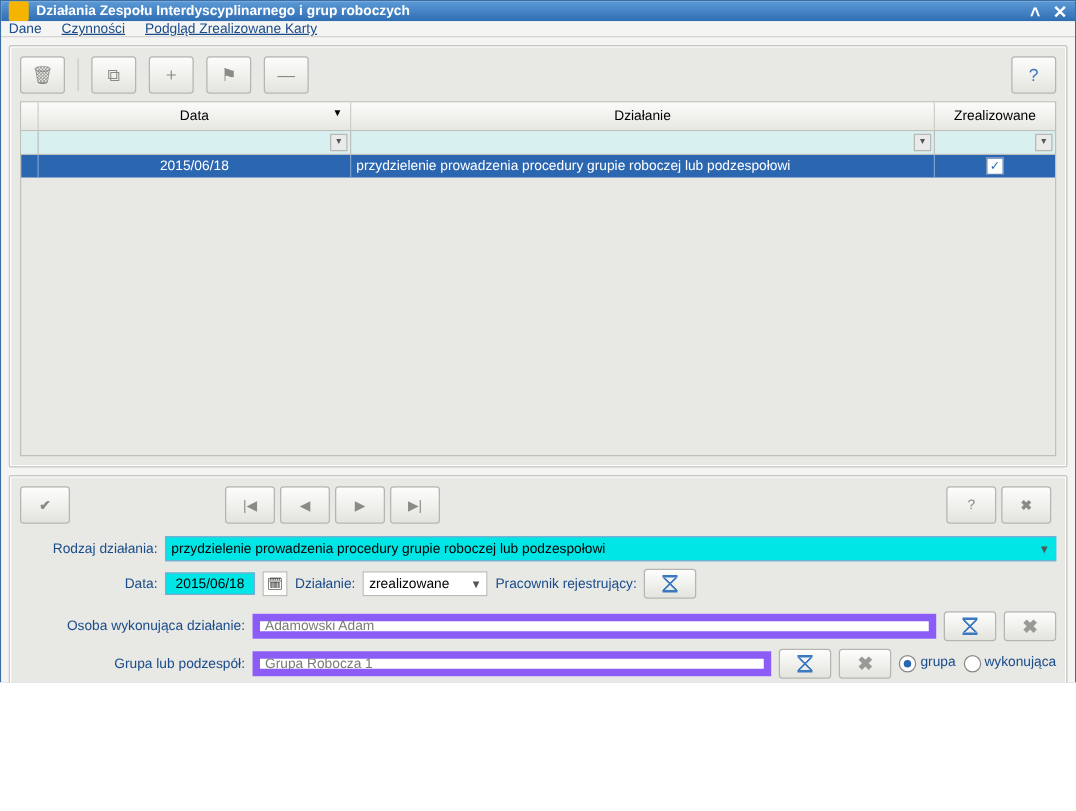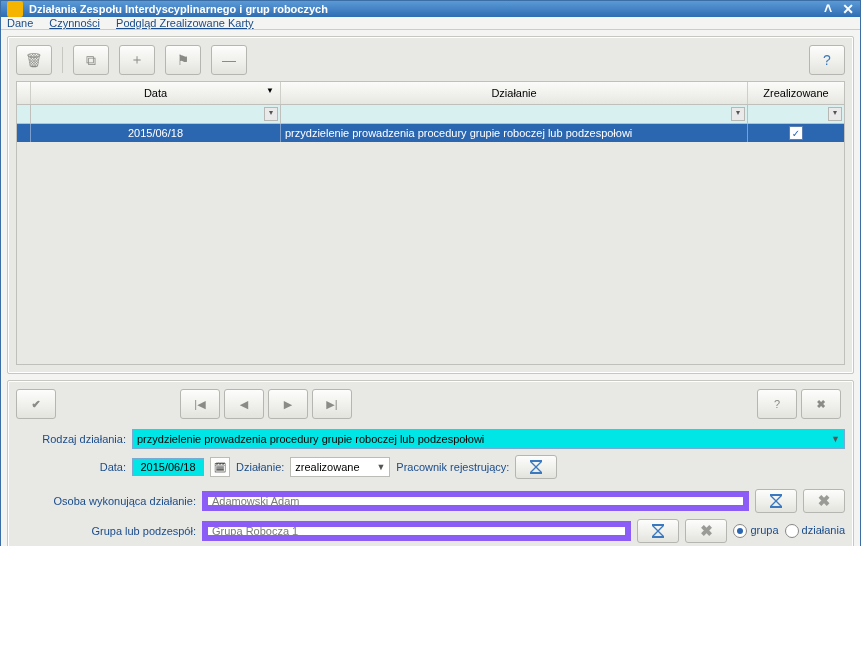--- a/index.html
+++ b/index.html
@@ -235,21 +235,21 @@
             </div>
           <div class="small-btn">
               <span class="x-icon">✖</span>
             </div>
           <label class="radio selected">
               <span class="dot"></span>
               <span>grupa</span>
             </label>
           <label class="radio">
               <span class="dot"></span>
-              <span>działania</span>
+              <span>wykonująca</span>
             </label>
         </div>
 
         <div class="highlight">
           <div class="frow">
             <div class="flabel" style="width:166px;">Spotkanie:</div>
             <div class="small-btn sel">
                 <div class="hourglass"></div>
               </div>
             <div class="small-btn">

